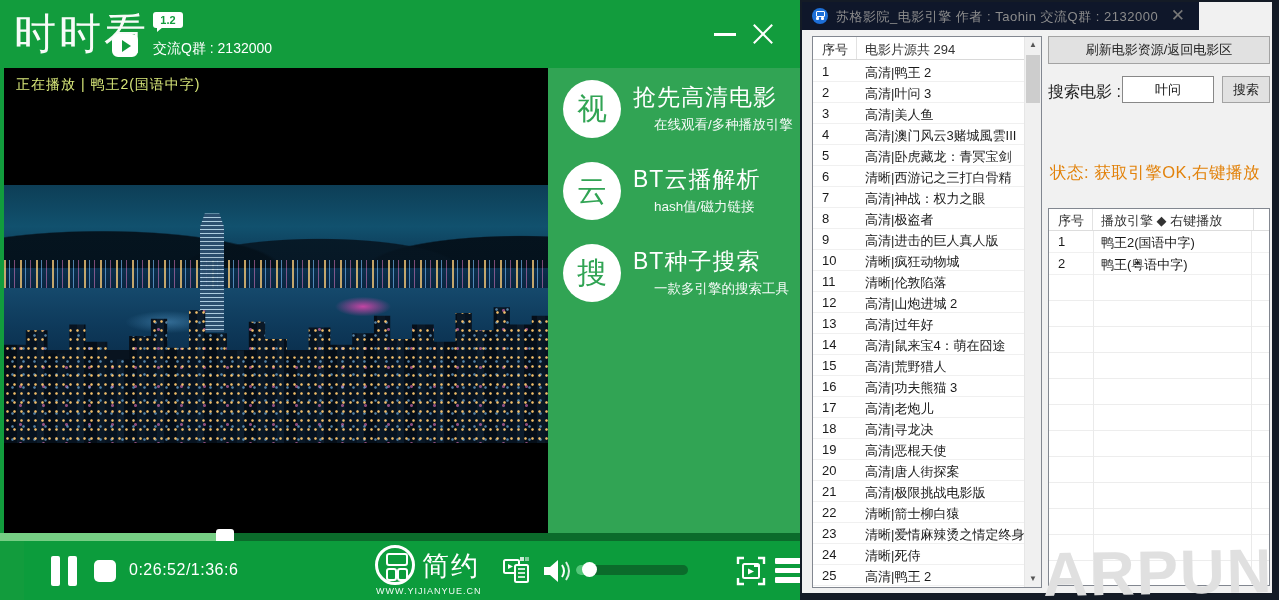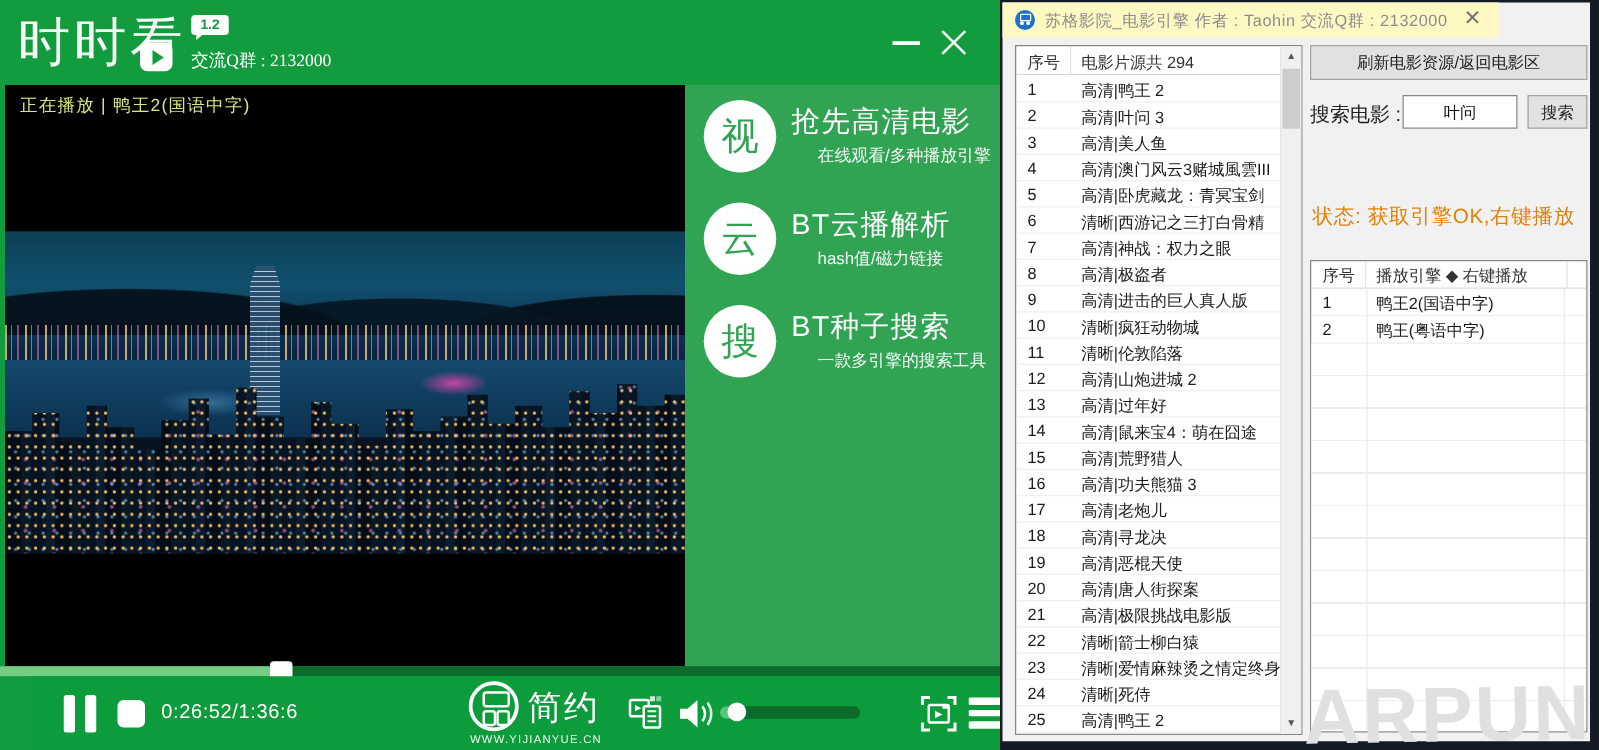--- a/index.html
+++ b/index.html
@@ -15,21 +15,21 @@
              letter-spacing:3px;opacity:.97;}
   .logo-play{position:absolute;left:112px;top:34px;width:26px;height:23px;border:2px solid #fff;
              border-radius:6px;background:#fff;}
   .logo-play:after{content:"";position:absolute;left:8px;top:4px;border-left:9px solid #129C3D;
              border-top:6px solid transparent;border-bottom:6px solid transparent;}
   .ver-badge{position:absolute;left:153px;top:12px;min-width:30px;height:16px;background:#fff;
              border-radius:3px;color:#129C3D;font-size:11px;font-weight:bold;text-align:center;
              line-height:16px;padding:0 4px;}
   .ver-badge:after{content:"";position:absolute;left:4px;bottom:-4px;border-top:5px solid #fff;
              border-right:6px solid transparent;}
-  .qq-text{position:absolute;left:153px;top:40px;color:#fff;font-size:14px;font-family:Liberation Serif, serif;}
+  .qq-text{position:absolute;left:153px;top:40px;color:#fff;font-size:14px;}
   .win-min{position:absolute;left:714px;top:33px;width:22px;height:3px;background:#fff;cursor:pointer;}
   .win-close{position:absolute;left:751px;top:22px;width:24px;height:24px;cursor:pointer;}
   .win-close:before,.win-close:after{content:"";position:absolute;left:11px;top:-1px;width:2px;height:26px;background:#fff;}
   .win-close:before{transform:rotate(45deg);}
   .win-close:after{transform:rotate(-45deg);}
 
   
   .video-area{position:absolute;left:0;top:68px;width:548px;height:465px;background:#000;
               border-left:4px solid #129C3D;}
   .now-playing{position:absolute;left:12px;top:8px;font-size:14px;color:#d9e87a;letter-spacing:1px;z-index:4;}
@@ -93,21 +93,21 @@
   .ctl-svg{position:absolute;cursor:pointer;}
   .vol-track{position:absolute;left:552px;top:24px;width:112px;height:10px;background:#0B6B2B;border-radius:5px;cursor:pointer;}
   .vol-fill{position:absolute;left:0;top:0;height:10px;background:#52C878;border-radius:5px 0 0 5px;}
   .vol-knob{position:absolute;top:-3px;width:15px;height:15px;background:#fff;border-radius:50%;margin-left:-4px;}
   .ctl-menu{position:absolute;left:751px;top:17px;width:26px;height:25px;cursor:pointer;}
   .ctl-menu i{display:block;width:26px;height:5.5px;background:#fff;border-radius:1px;margin-bottom:4px;}
 
   
   .plugin-window{position:absolute;left:800px;top:0;width:479px;height:600px;background:#141B26;}
   .pw-inner{position:absolute;left:2px;top:2px;width:470px;height:591px;background:#F1F1F1;}
-  .pw-titlebar{position:absolute;left:0;top:0;width:397px;height:28px;background:#fef9c3;text-decoration:underline;}
+  .pw-titlebar{position:absolute;left:0;top:0;width:397px;height:28px;background:#0f172a;text-decoration:underline;}
   .pw-icon{position:absolute;left:10px;top:6px;width:16px;height:16px;border-radius:50%;background:#1D6FD6;}
   .pw-icon:before{content:"";position:absolute;left:3.5px;top:3px;width:7px;height:4px;border:1px solid #fff;border-radius:1px;}
   .pw-icon:after{content:"";position:absolute;left:3.5px;top:9px;width:3px;height:3px;background:#fff;border-radius:1px;
                  box-shadow:5px 0 0 #fff;}
   .pw-title{position:absolute;left:34px;top:6px;font-size:13px;color:#8c8c8c;letter-spacing:.5px;}
   .pw-close{position:absolute;right:10px;top:3px;font-size:17px;color:#777;cursor:pointer;padding:0 4px;}
 
   
   .mlist{position:absolute;left:10px;top:34px;width:230px;height:552px;background:#fff;border:1px solid #828790;}
   .ml-head{display:flex;height:23px;border-bottom:1px solid #D9D9D9;font-size:13px;color:#333;}

